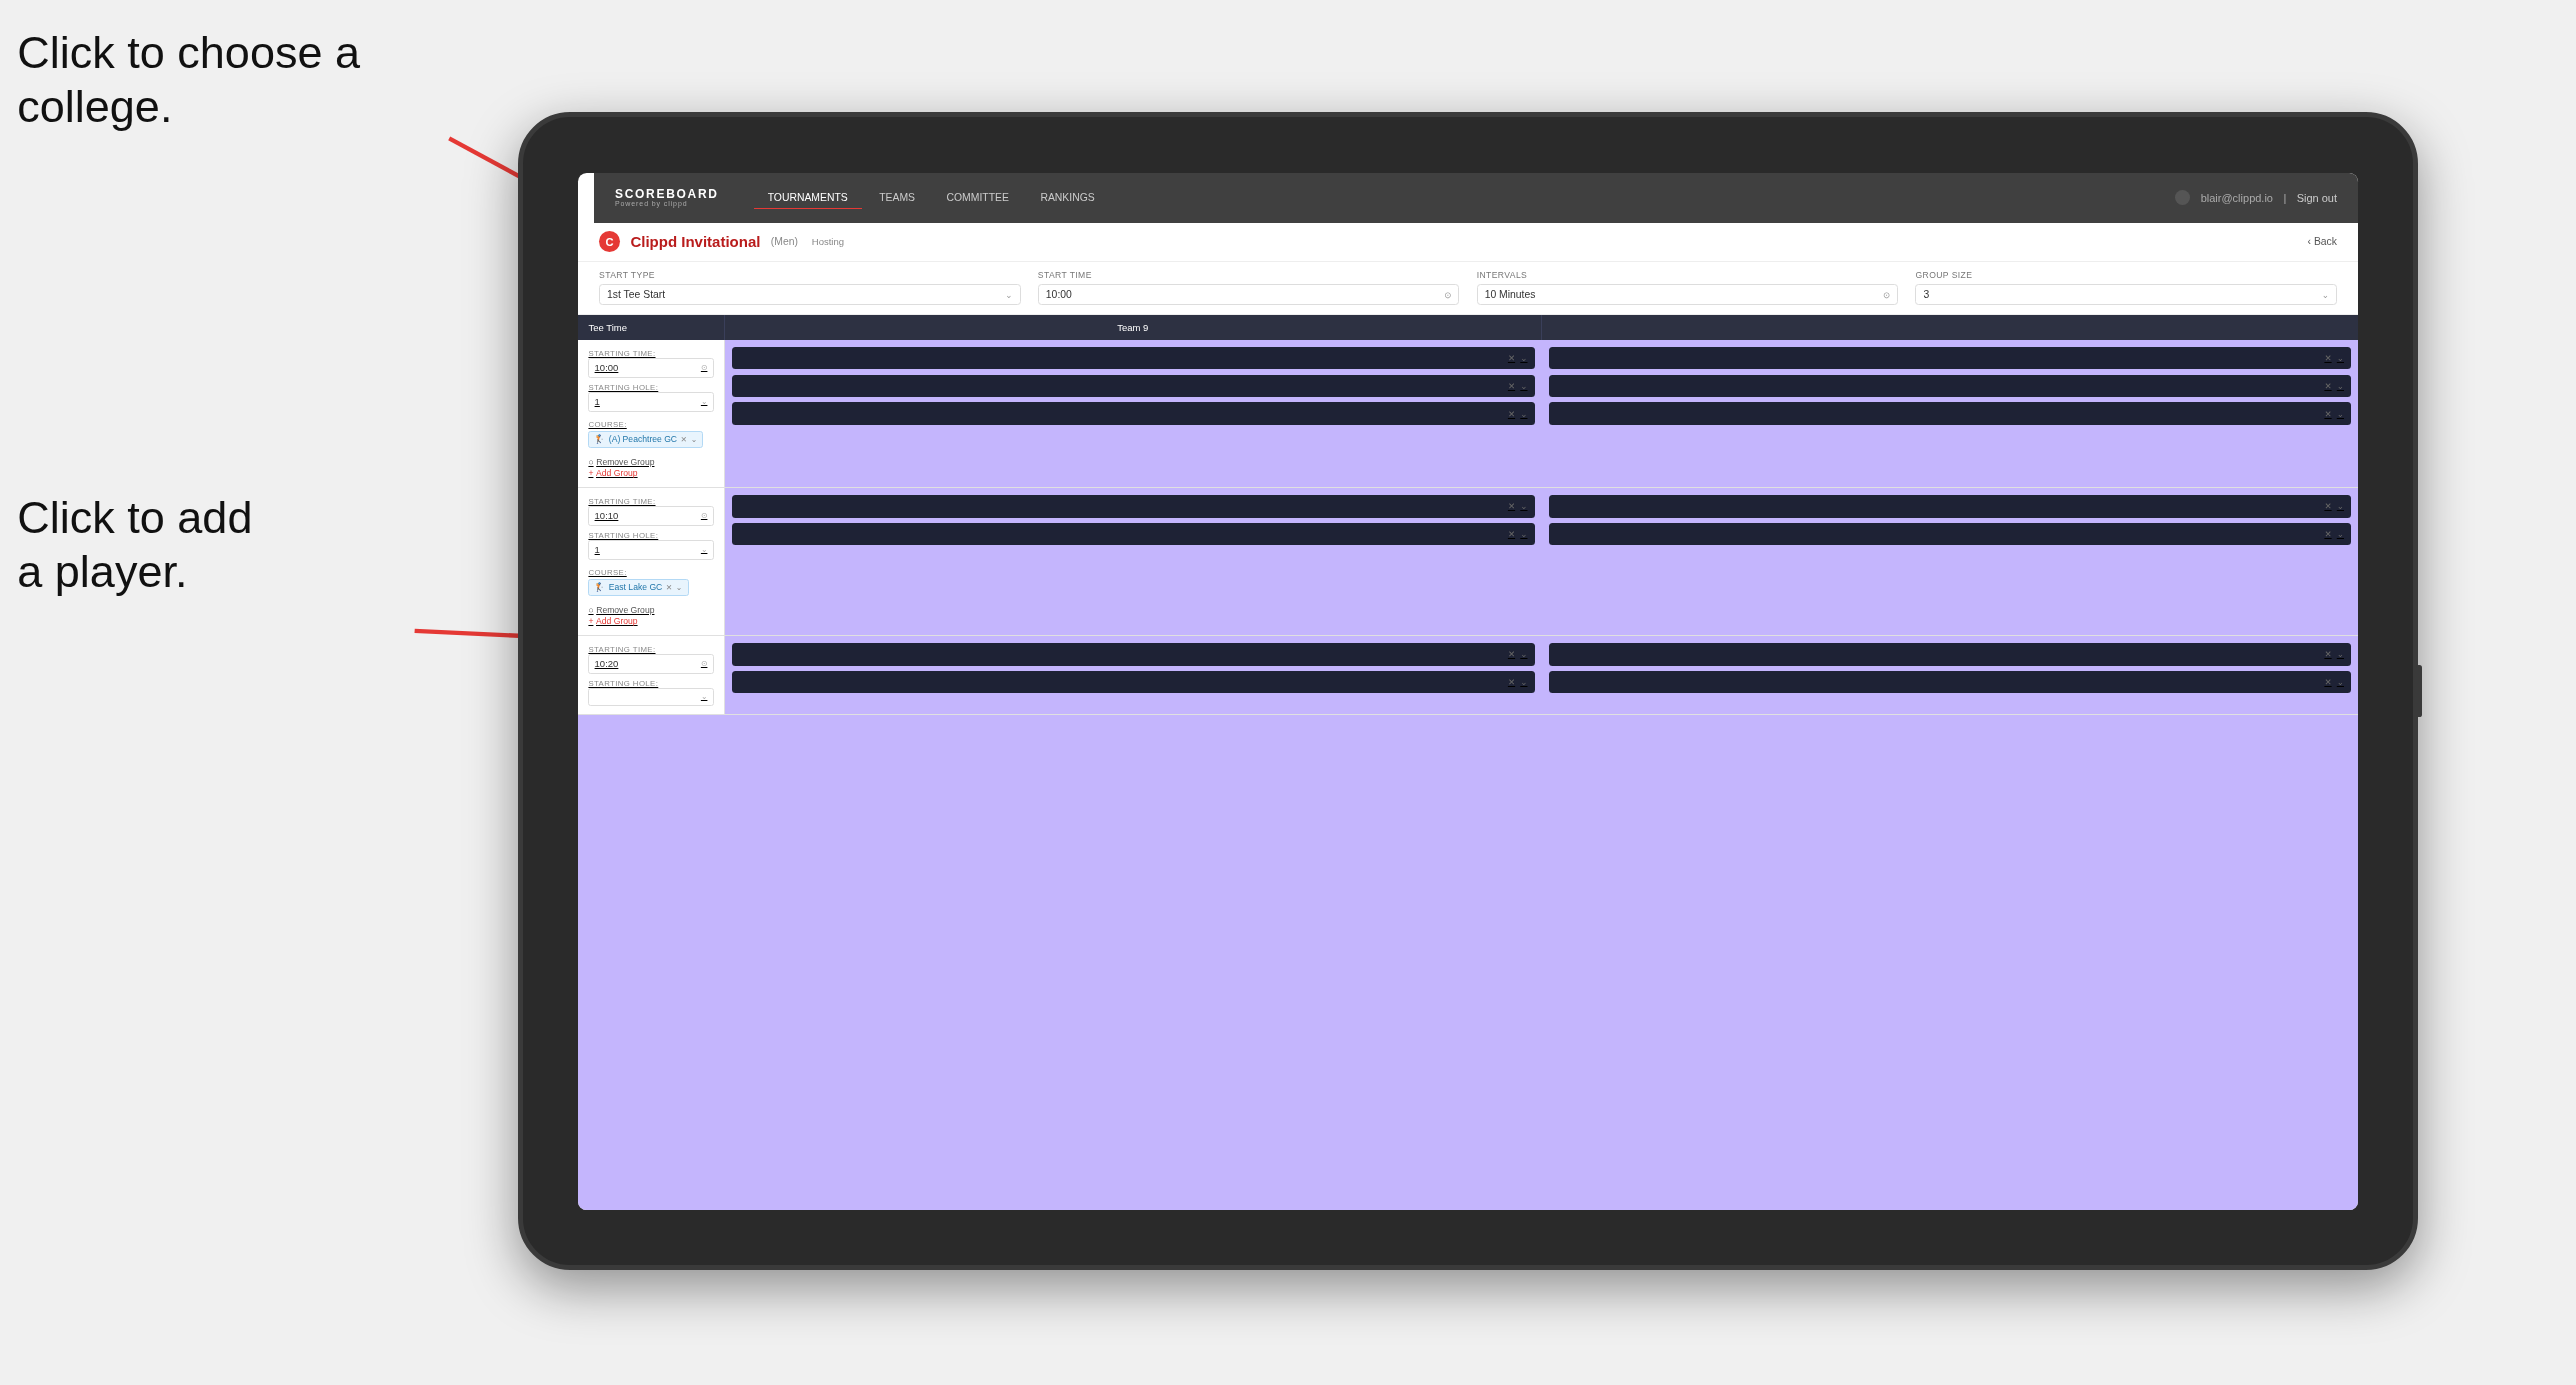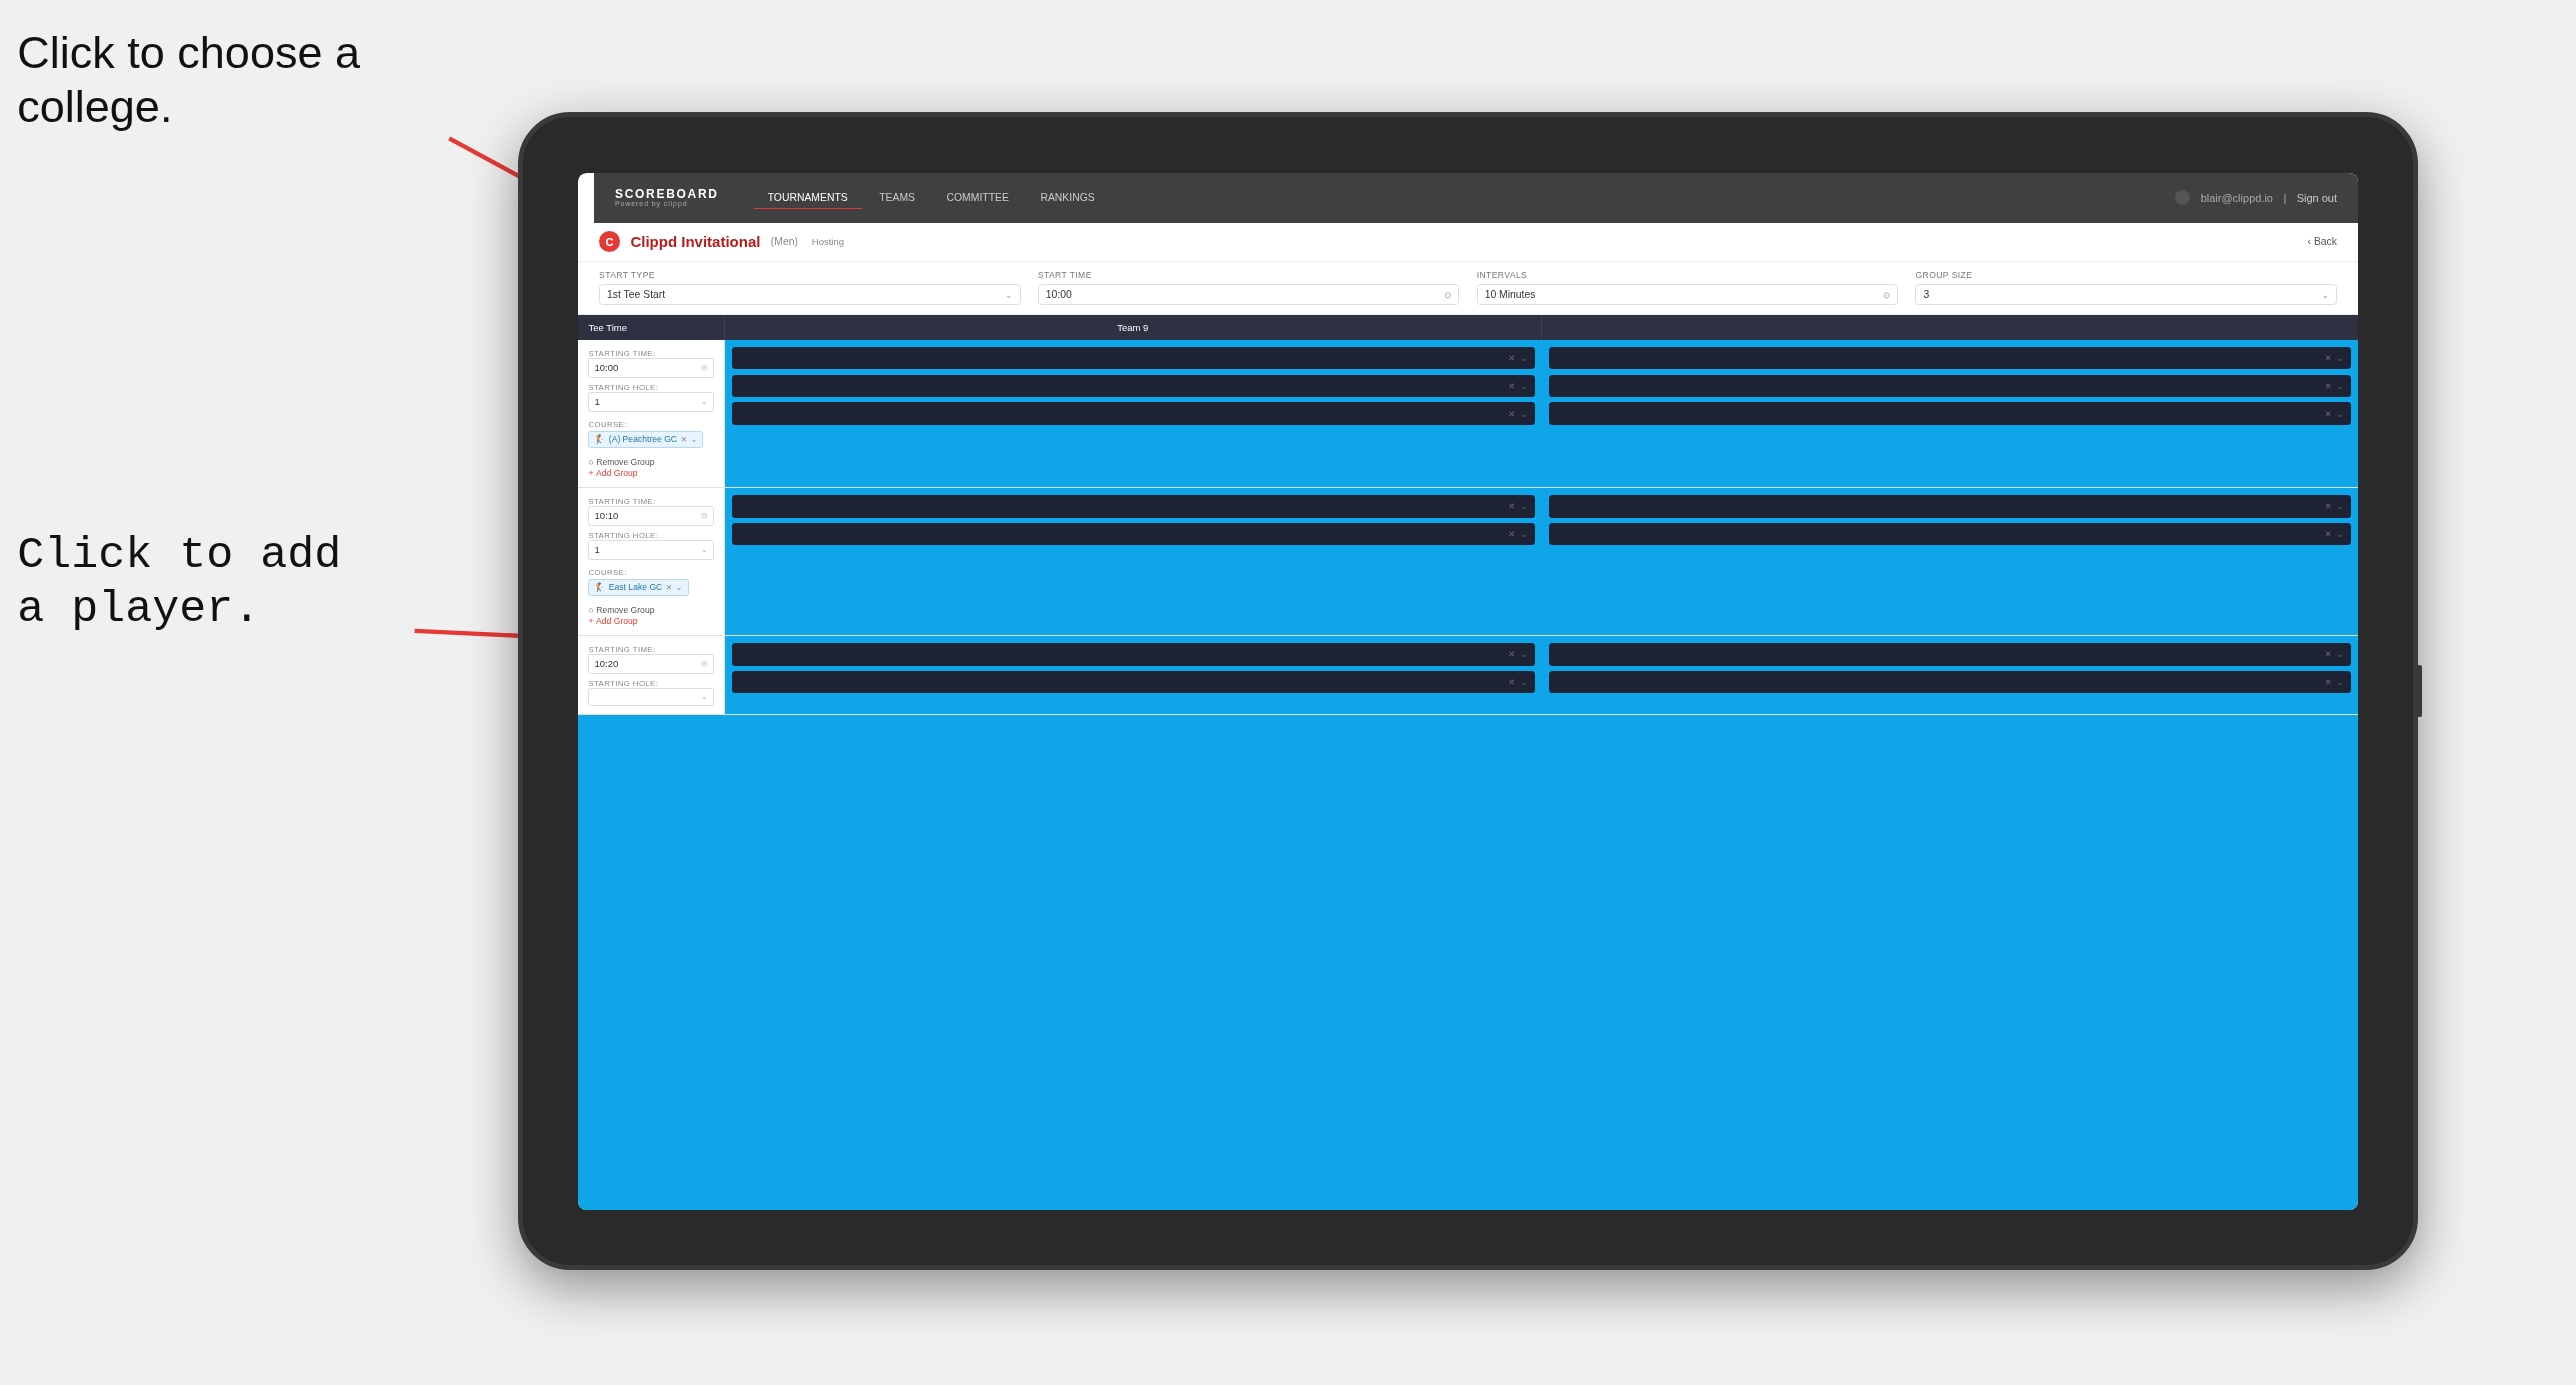--- a/index.html
+++ b/index.html
@@ -14,21 +14,21 @@
 
     
     .annotation {
       position: absolute;
       font-size: 45px;
       font-weight: 500;
       color: #111;
       line-height: 1.2;
     }
     .annotation-1 { top: 26px; left: 17.3px; }
-    .annotation-2 { top: 529px; left: 17.3px; font-family: Liberation Mono, monospace; }
+    .annotation-2 { top: 491px; left: 17.3px; }
 
     
     .arrows-overlay {
       position: absolute;
       top: 0; left: 0;
       width: 2576px;
       height: 1386px;
       pointer-events: none;
     }
 
@@ -201,21 +201,22 @@
       color: #fff;
       text-align: center;
       border-right: 0.9px solid #3a3f5a;
     }
     .th-cell:first-child { text-align: left; }
 
     
     .main-content {
       flex: 1;
       overflow-y: auto;
-      background: #0ea5e9;
+      background: #c4b5fd;
+      text-decoration: underline;
     }
 
     
     .tee-row {
       display: grid;
       grid-template-columns: 147px 1fr 1fr;
       border-bottom: 1.7px solid #e0e0e0;
     }
 
     .tee-info {

